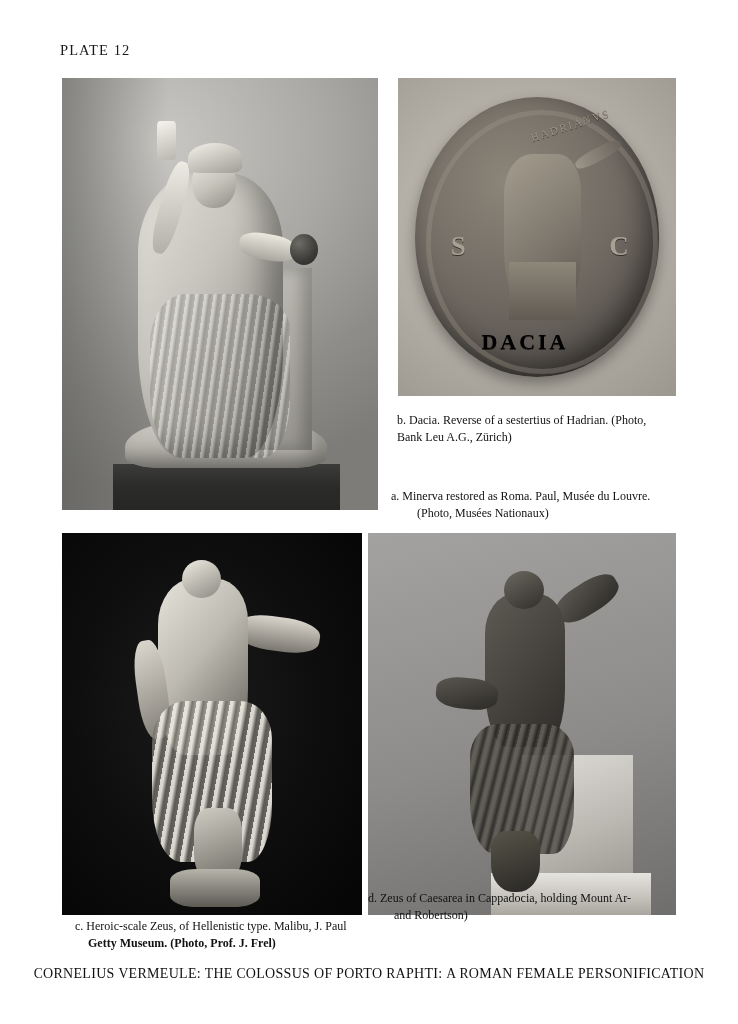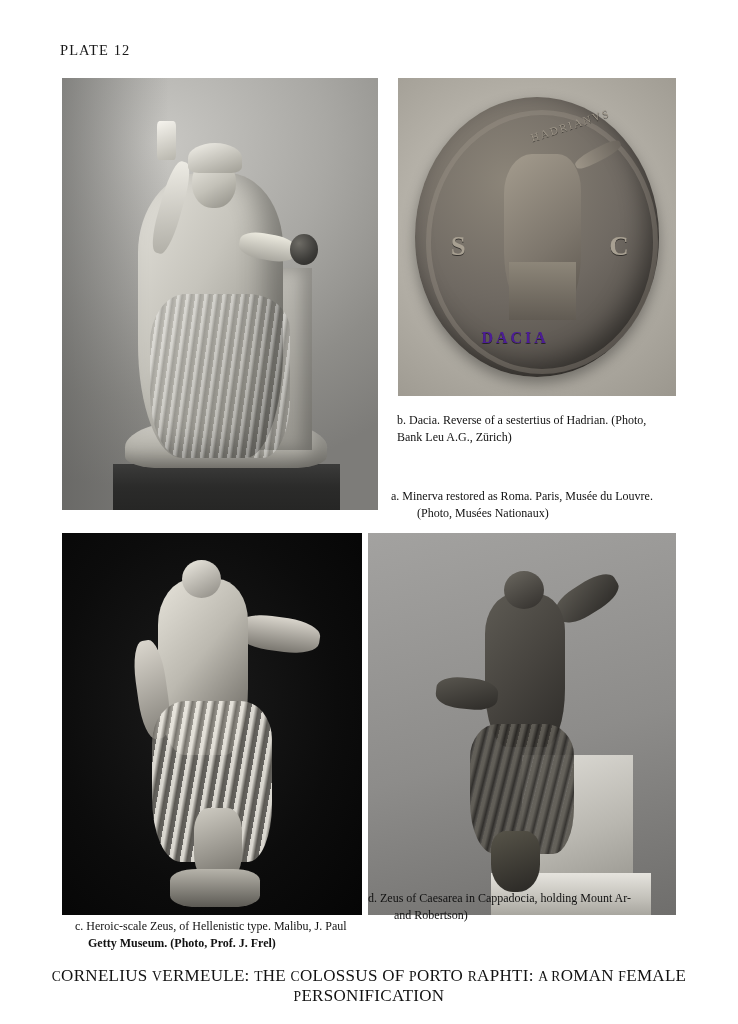--- a/index.html
+++ b/index.html
@@ -175,24 +175,24 @@
     text-shadow: 0 1px 0 rgba(0,0,0,.55);
     font-size: 27px;
     font-weight: 700;
   }
   .fig-b .letter.s { left: 19%; top: 48%; }
   .fig-b .letter.c { left: 76%; top: 48%; }
   .fig-b .exergue {
     position: absolute;
     left: 30%; top: 79%;
     font-family: "Liberation Serif", serif;
-    font-size: 16px;
+    font-size: 22px;
     letter-spacing: 3px;
     font-weight: 700;
-    color: #4c1d95;
+    color: #000000;
     text-shadow: 0 1px 0 rgba(0,0,0,.55);
   }
   .fig-b .legend {
     position: absolute;
     left: 47%; top: 13%;
     font-family: "Liberation Serif", serif;
     font-size: 11px;
     letter-spacing: 2px;
     color: #9d9588;
     transform: rotate(-18deg);
@@ -342,21 +342,21 @@
   .running-title {
     position: absolute;
     left: 0; right: 0;
     top: 966px;
     text-align: center;
     font-family: "Liberation Serif", serif;
     font-size: 13.6px;
     letter-spacing: .3px;
     color: #111;
   }
-  .sc { font-size: 17px; }
+  .sc { font-size: 14px; }
 </style>
 </head>
 <body>
 
 <div class="page">
 
   <div class="plate-label">PLATE 12</div>
 
   <div class="fig-a">
     <div class="bg"></div>
@@ -386,21 +386,21 @@
     <div class="letter c">C</div>
     <div class="exergue">DACIA</div>
   </div>
 
   <div class="caption cap-b">
     <span class="hang">b. Dacia. Reverse of a sestertius of Hadrian. (Photo,</span>
     <span class="hang">Bank Leu A.G., Zürich)</span>
   </div>
 
   <div class="caption cap-a">
-    <span class="hang">a. Minerva restored as Roma. Paris, Musée du Louvre.</span>
+    <span class="hang">a. Minerva restored as Roma. Paul, Musée du Louvre.</span>
     <span class="hang" style="padding-left:26px;text-indent:0;">(Photo, Musées Nationaux)</span>
   </div>
 
   <div class="fig-c">
     <div class="bg"></div>
     <div class="arm-r"></div>
     <div class="torso"></div>
     <div class="head"></div>
     <div class="arm-l"></div>
     <div class="drape"></div>

